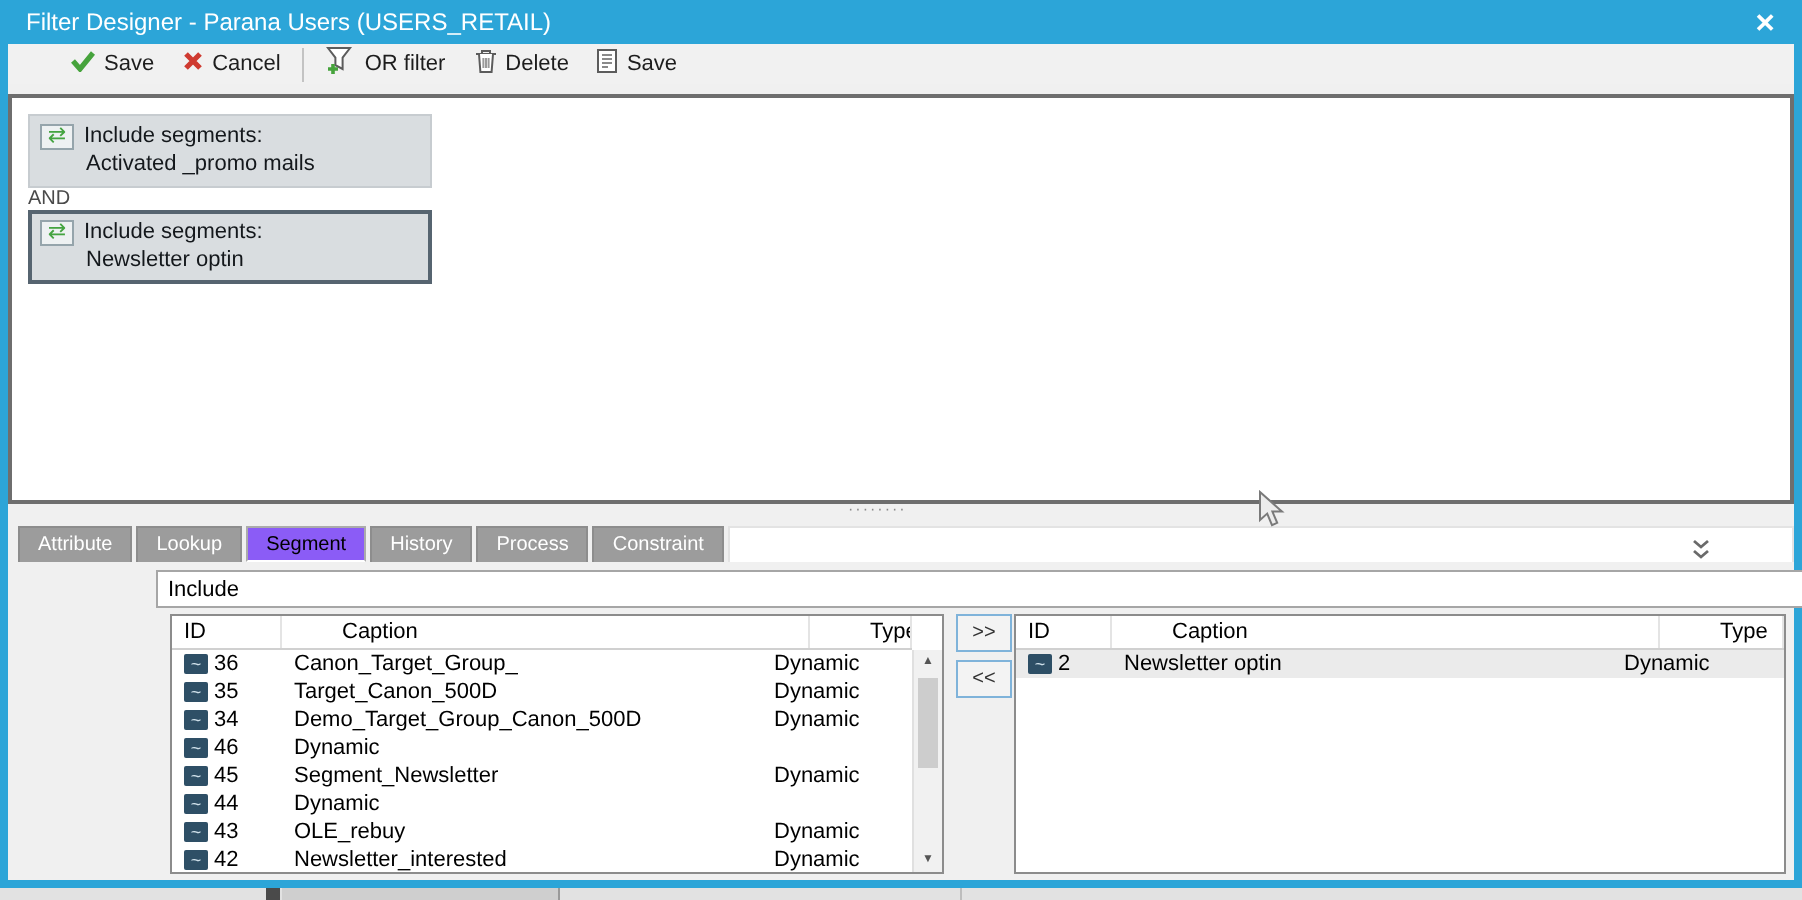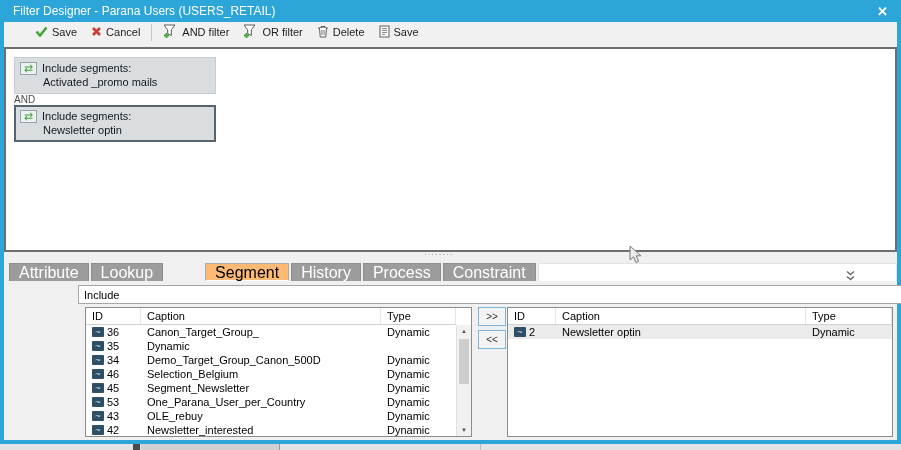--- a/index.html
+++ b/index.html
@@ -37,43 +37,43 @@
   .andlbl { position:absolute; left:8px; top:45px; font-size:10px; color:#4a4a4a; }
 
   
   .splitter { position:absolute; top:252px; left:0; width:893px; height:11px;
               background:#f0f0f0; }
   .splitter .dots { position:absolute; left:420px; top:-2px; color:#8a8a8a;
                     font-size:8px; letter-spacing:1px; }
   .splitter .dots::after { content:"········"; }
   .tabsrow { position:absolute; top:263px; left:0; width:893px; height:18px;
              display:flex; align-items:flex-end; padding-left:5px; }
-  .tab { font-size:16px; padding:2px 9px 3px 9px; background:#9c9c9c; color:#fff;
+  .tab { font-size:10px; padding:2px 9px 3px 9px; background:#9c9c9c; color:#fff;
          border:1px solid #8d8d8d; border-bottom:none; margin-right:2px;
          height:18px; line-height:13px; }
-  .tab.active { background:#fdba74; color:#000; border:1px solid #ababab;
-                border-bottom:1px solid #fff;margin-left:40px; }
+  .tab.active { background:#8b5cf6; color:#000; border:1px solid #ababab;
+                border-bottom:1px solid #fff; }
   .tabfiller { flex:1; height:18px; background:#fff; border:1px solid #e3e3e3;
                border-bottom:none; position:relative; }
   .collapse-ic { position:absolute; right:40px; top:3px; }
 
   
   .panel { position:absolute; top:281px; left:0; width:893px; height:159px;
            background:#f0f0f0; }
   .combo { position:absolute; left:74px; top:4px; width:871px; height:19px;
            background:#fff; border:1px solid #a6a6a6; font-size:11px;
            display:flex; align-items:center; padding-left:5px; color:#000; }
   .combo .arrow { margin-left:auto; padding-right:6px; font-size:8px; color:#444; }
 
   .tbl { position:absolute; top:26px; height:130px; background:#fff;
          border:1px solid #8c8c8c; overflow:hidden; font-size:11px; }
   .tbl-left  { left:81px;  width:387px; }
   .tbl-right { left:503px; width:386px; }
   .thead { display:flex; height:17px; align-items:flex-start; border-bottom:1px solid #d0d0d0;
-           color:#000; }
+           color:#000;gap:24px; }
   .thead .cell { border-right:1px solid #e4e4e4; height:100%; display:flex; align-items:center; }
   .trow { display:flex; height:14px; align-items:center; color:#000; }
   .trow.sel { background:#ebebeb; }
   .cell { padding-left:6px; overflow:hidden; white-space:nowrap; }
   .tbl-left  .c-id  { width:55px; flex:0 0 auto; }
   .tbl-left  .c-cap { width:240px; flex:0 0 auto; }
   .tbl-left  .c-type{ flex:1; }
   .tbl-right .c-id  { width:48px; flex:0 0 auto; }
   .tbl-right .c-cap { width:250px; flex:0 0 auto; }
   .tbl-right .c-type{ flex:1; }
@@ -128,27 +128,20 @@
             <path d="M2 2 L9 9 M9 2 L2 9" stroke="#cf3a30" stroke-width="2.6" fill="none"></path>
           </svg></span>
       <span>Cancel</span>
     </div>
     <div class="tsep"></div>
     <div class="tbtn">
       <span><svg width="15" height="15" viewBox="0 0 15 15">
             <path d="M1 1 H12 L8.3 5.8 V11.5 L4.7 9.6 V5.8 Z" fill="#fff" stroke="#5c5c5c"></path>
             <path d="M3.5 9 v5 M1 11.5 h5" stroke="#46a33c" stroke-width="1.8"></path>
           </svg></span>
-      <span>AND filter</span>
-    </div>
-    <div class="tbtn">
-      <span><svg width="15" height="15" viewBox="0 0 15 15">
-            <path d="M1 1 H12 L8.3 5.8 V11.5 L4.7 9.6 V5.8 Z" fill="#fff" stroke="#5c5c5c"></path>
-            <path d="M3.5 9 v5 M1 11.5 h5" stroke="#46a33c" stroke-width="1.8"></path>
-          </svg></span>
       <span>OR filter</span>
     </div>
     <div class="tbtn">
       <span><svg width="12" height="13" viewBox="0 0 12 13">
             <path d="M1 3 H11 M4 3 V1.5 H8 V3" stroke="#5c5c5c" fill="none"></path>
             <path d="M2.5 3 L3.2 12 H8.8 L9.5 3" fill="#fff" stroke="#5c5c5c"></path>
             <path d="M4.7 5 V10 M6 5 V10 M7.3 5 V10" stroke="#9a9a9a"></path>
           </svg></span>
       <span>Delete</span>
     </div>
@@ -223,60 +216,59 @@
               <span class="cell c-cap">Canon_Target_Group_</span>
               <span class="cell c-type">Dynamic</span>
             </div>
             <div class="trow">
               <span class="cell c-id">
                 <span class="row-icon">
                   <i>~</i>
                 </span>
                 <span>35</span>
               </span>
+              <span class="cell c-cap">Target_Canon_500D</span>
               <span class="cell c-type">Dynamic</span>
             </div>
             <div class="trow">
               <span class="cell c-id">
                 <span class="row-icon">
                   <i>~</i>
                 </span>
                 <span>34</span>
               </span>
               <span class="cell c-cap">Demo_Target_Group_Canon_500D</span>
               <span class="cell c-type">Dynamic</span>
             </div>
             <div class="trow">
               <span class="cell c-id">
                 <span class="row-icon">
                   <i>~</i>
                 </span>
                 <span>46</span>
               </span>
-              <span class="cell c-cap">Selection_Belgium</span>
               <span class="cell c-type">Dynamic</span>
             </div>
             <div class="trow">
               <span class="cell c-id">
                 <span class="row-icon">
                   <i>~</i>
                 </span>
                 <span>45</span>
               </span>
               <span class="cell c-cap">Segment_Newsletter</span>
               <span class="cell c-type">Dynamic</span>
             </div>
             <div class="trow">
               <span class="cell c-id">
                 <span class="row-icon">
                   <i>~</i>
                 </span>
-                <span>53</span>
-              </span>
-              <span class="cell c-cap">One_Parana_User_per_Country</span>
+                <span>44</span>
+              </span>
               <span class="cell c-type">Dynamic</span>
             </div>
             <div class="trow">
               <span class="cell c-id">
                 <span class="row-icon">
                   <i>~</i>
                 </span>
                 <span>43</span>
               </span>
               <span class="cell c-cap">OLE_rebuy</span>

